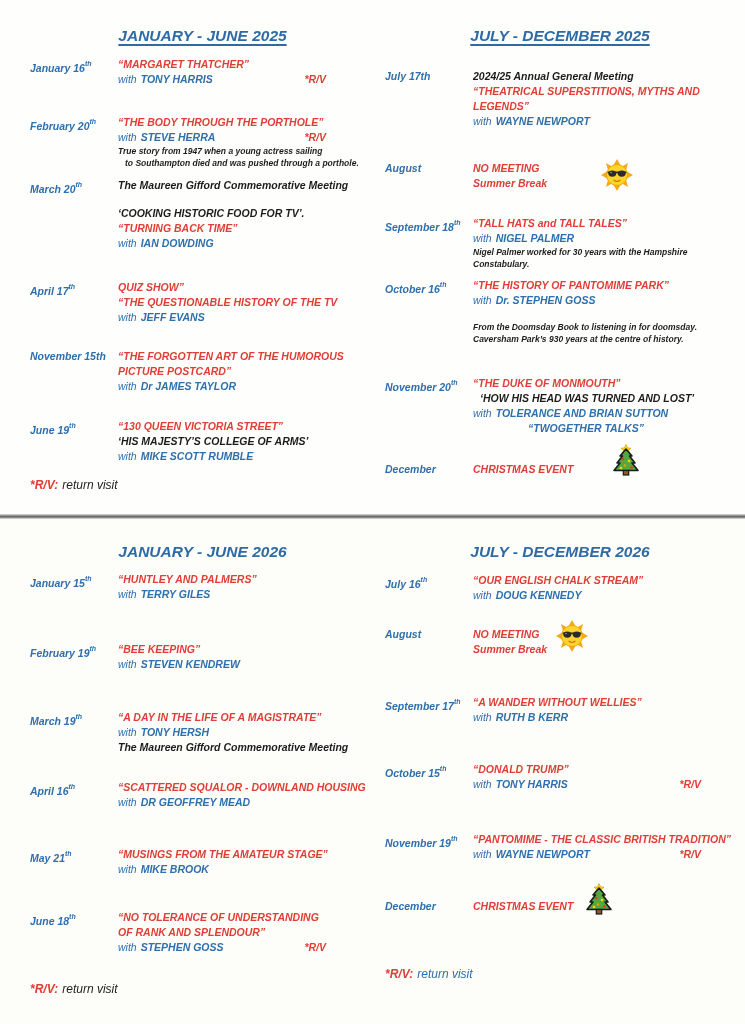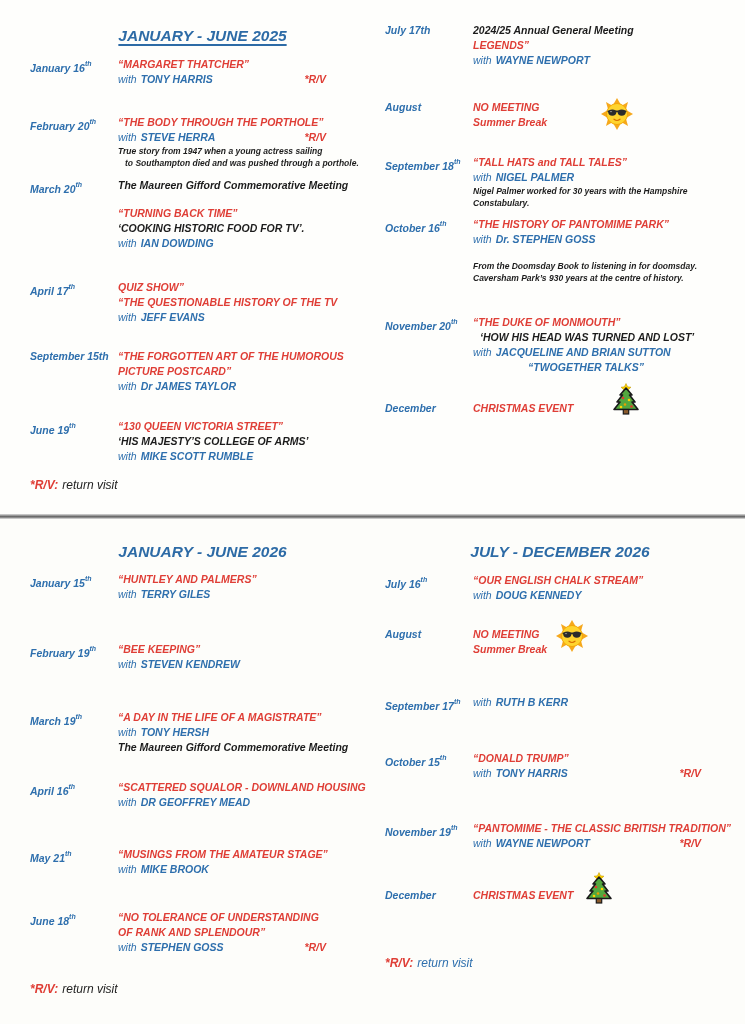--- a/index.html
+++ b/index.html
@@ -78,26 +78,26 @@
             </div>
           </div>
         </div>
         <div class="event" style="margin-top: 9px;">
           <div class="date"><span>March 20</span><sup>th</sup></div>
           <div class="content">
             <div class="line l-black">
               <span>The Maureen Gifford Commemorative Meeting</span>
             </div>
             <div class="line l-gap"></div>
-            <div class="line l-red">
-              <span>“TURNING BACK TIME”</span>
-            </div>
             <div class="line l-black">
               <span>‘COOKING HISTORIC FOOD FOR TV’.</span>
             </div>
+            <div class="line l-red">
+              <span>“TURNING BACK TIME”</span>
+            </div>
             <div class="line l-with">
               <span class="with-word">with</span>
               <span class="with-name">IAN DOWDING</span>
             </div>
           </div>
         </div>
         <div class="event" style="margin-top: 29px;">
           <div class="date"><span>April 17</span><sup>th</sup></div>
           <div class="content">
             <div class="line l-red">
@@ -106,21 +106,21 @@
             <div class="line l-red">
               <span>“THE QUESTIONABLE HISTORY OF THE TV</span>
             </div>
             <div class="line l-with">
               <span class="with-word">with</span>
               <span class="with-name">JEFF EVANS</span>
             </div>
           </div>
         </div>
         <div class="event" style="margin-top: 24px;">
-          <div class="date"><span>September 15th</span></div>
+          <div class="date"><span>November 15th</span></div>
           <div class="content">
             <div class="line l-red">
               <span>“THE FORGOTTEN ART OF THE HUMOROUS</span>
             </div>
             <div class="line l-red">
               <span>PICTURE POSTCARD”</span>
             </div>
             <div class="line l-with">
               <span class="with-word">with</span>
               <span class="with-name">Dr JAMES TAYLOR</span>
@@ -138,25 +138,29 @@
             </div>
             <div class="line l-with">
               <span class="with-word">with</span>
               <span class="with-name">MIKE SCOTT RUMBLE</span>
             </div>
           </div>
         </div>
         <div class="footnote dark" style="margin-top: 14px;"><span class="fn-label">*R/V:</span><span class="fn-text">return visit</span></div>
       </div>
     <div class="col" id="col-0-1">
+        <div class="header underlined" style="margin-top: 26px;">JULY - DECEMBER 2025</div>
         <div class="event" style="margin-top: 23px;">
           <div class="date"><span>July 17th</span></div>
           <div class="content">
             <div class="line l-black">
               <span>2024/25 Annual General Meeting</span>
+            </div>
+            <div class="line l-red">
+              <span>“THEATRICAL SUPERSTITIONS, MYTHS AND</span>
             </div>
             <div class="line l-red">
               <span>LEGENDS”</span>
             </div>
             <div class="line l-with">
               <span class="with-word">with</span>
               <span class="with-name">WAYNE NEWPORT</span>
             </div>
           </div>
         </div>
@@ -230,21 +234,21 @@
           <div class="date"><span>November 20</span><sup>th</sup></div>
           <div class="content">
             <div class="line l-red">
               <span>“THE DUKE OF MONMOUTH”</span>
             </div>
             <div class="line l-black indented">
               <span>‘HOW HIS HEAD WAS TURNED AND LOST’</span>
             </div>
             <div class="line l-with">
               <span class="with-word">with</span>
-              <span class="with-name">JACQUELINE AND BRIAN SUTTON</span>
+              <span class="with-name">TOLERANCE AND BRIAN SUTTON</span>
             </div>
             <div class="line l-bluecenter">
               <span>“TWOGETHER TALKS”</span>
             </div>
           </div>
         </div>
         <div class="event" style="margin-top: 26px;">
           <div class="date"><span>December</span></div>
           <div class="content">
             <div class="line l-red">
@@ -388,20 +392,23 @@
               <rect x="9.5" y="13.6" width="19" height="1.6" rx="0.8" fill="#2b2b2b"></rect>
               <ellipse cx="14.3" cy="15.6" rx="4" ry="3.1" fill="#2b2b2b"></ellipse>
               <ellipse cx="23.7" cy="15.6" rx="4" ry="3.1" fill="#2b2b2b"></ellipse>
               <ellipse cx="13" cy="14.6" rx="1.2" ry="0.7" fill="#8f8f8f"></ellipse>
               <path d="M16,22.2 Q19,24.8 22,22.2" stroke="#d86f00" stroke-width="1.2" fill="none" stroke-linecap="round"></path>
             </svg></div>
         </div>
         <div class="event" style="margin-top: 38px;">
           <div class="date"><span>September 17</span><sup>th</sup></div>
           <div class="content">
+            <div class="line l-red">
+              <span>“A WANDER WITHOUT WELLIES”</span>
+            </div>
             <div class="line l-with">
               <span class="with-word">with</span>
               <span class="with-name">RUTH B KERR</span>
             </div>
           </div>
         </div>
         <div class="event" style="margin-top: 37px;">
           <div class="date"><span>October 15</span><sup>th</sup></div>
           <div class="content">
             <div class="line l-red">

